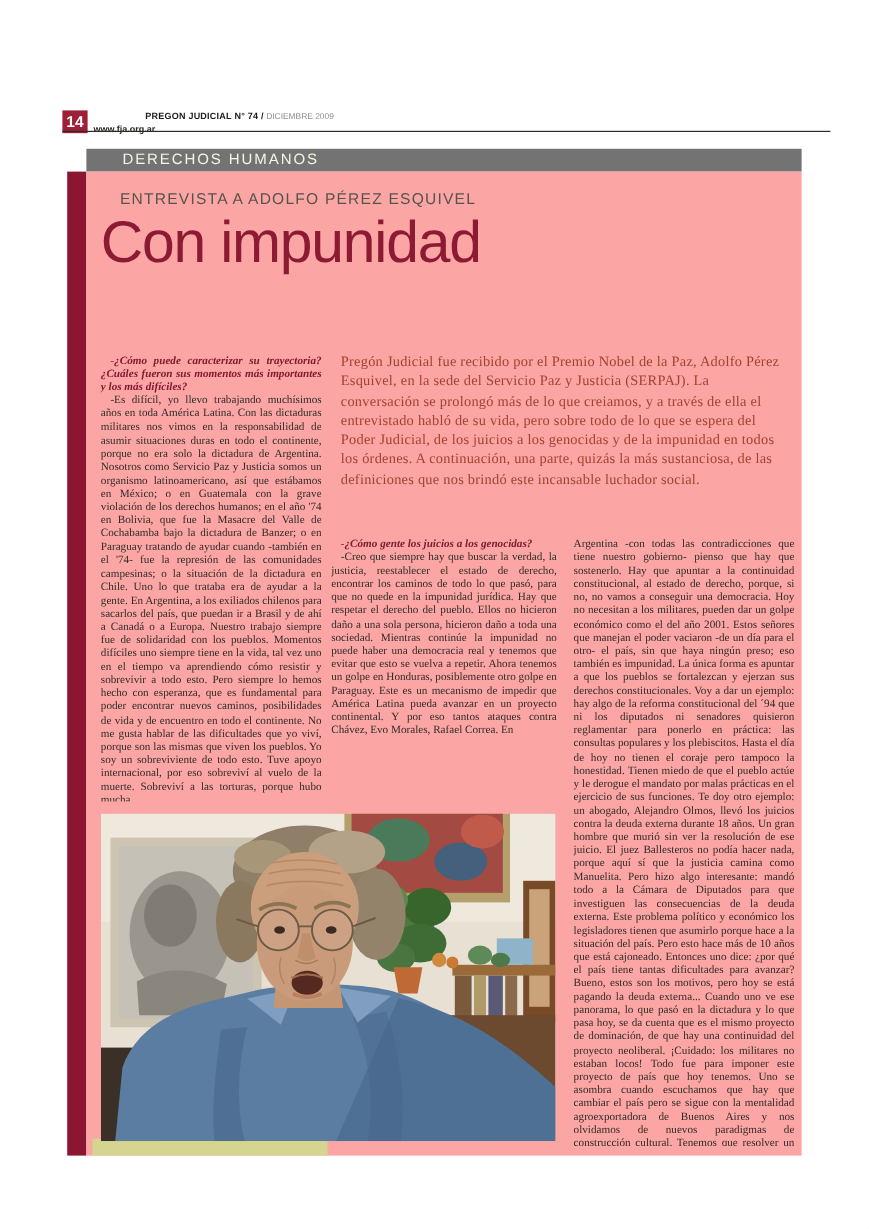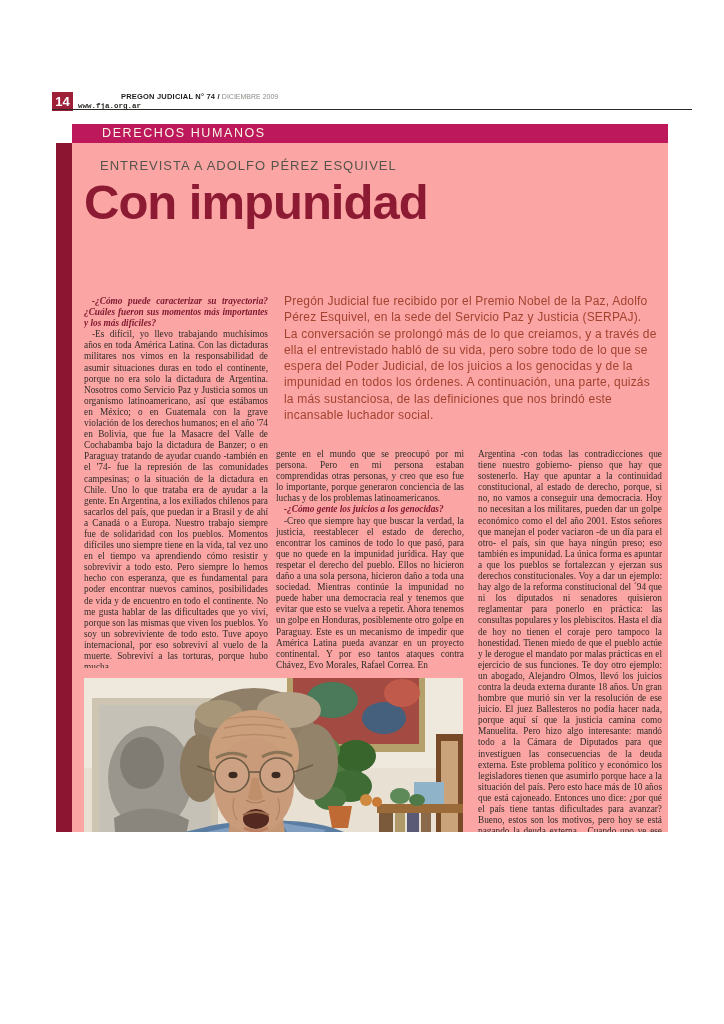--- a/index.html
+++ b/index.html
@@ -1,49 +1,49 @@
 <!DOCTYPE html>
 <html><head>
 <meta charset="utf-8">
 <style>
   html,body{margin:0;padding:0;background:#ffffff;}
-  .page{position:relative;width:724px;height:832px;background:#ffffff;overflow:hidden;
+  .page{position:relative;width:724px;height:1024px;background:#ffffff;overflow:hidden;
         font-family:"Liberation Sans",sans-serif;}
 
   
   .pagenum-box{position:absolute;left:52px;top:92px;width:21px;height:19px;background:#9e2038;
 Color:#fff;font-size:13px;font-weight:bold;text-align:center;line-height:19px;}
   .masthead{position:absolute;left:78px;top:92px;line-height:9.5px;}
   .masthead .row1{font-size:7.5px;color:#1d1b18;}
   .masthead .bold{font-weight:bold;letter-spacing:.2px;padding-left:43px;}
   .masthead .date{color:#8e8c86;font-size:7px;}
-  .masthead .row2{font-size:7.5px;color:#2a2823;font-weight:bold;font-family:Liberation Mono, monospace;}
+  .masthead .row2{font-size:7.5px;color:#2a2823;font-weight:bold;}
   .header-rule{position:absolute;left:52px;top:109px;width:640px;height:0;border-top:1.6px solid #2b2a26;}
 
   
-  .kicker-bar{position:absolute;left:72px;top:124px;width:596px;height:19px;background:#be185d;}
+  .kicker-bar{position:absolute;left:72px;top:124px;width:596px;height:19px;background:#737373;}
   .kicker-bar span{display:block;padding-left:30px;color:#f6f4e4;font-size:12.5px;letter-spacing:1.6px;
                    line-height:19px;}
   .red-bar{position:absolute;left:56px;top:143px;width:16px;height:820px;background:#8c1631;}
   .panel{position:absolute;left:72px;top:143px;width:596px;height:820px;background:#fca5a5;}
 
   
   .overline{position:absolute;left:28px;top:15px;font-size:13px;color:#56544b;letter-spacing:1px;}
-  .headline{position:absolute;left:12px;top:36px;color:#8d1a33;font-weight:bold;
+  .headline{position:absolute;left:12px;top:36px;color:#8d1a33;font-weight:normal;
             font-size:49px;line-height:46px;letter-spacing:-1px;white-space:nowrap;}
 
   
   .bodytext{font-family:Liberation Serif, serif;font-size:9.3px;line-height:11.1px;
             color:#2f2d27;text-align:justify;}
   .bodytext p{margin:0;}
   .bodytext p.indent{text-indent:8px;}
   .q{font-weight:bold;font-style:italic;color:#801b30;}
   .col-left{position:absolute;left:12px;top:153px;width:184px;height:372px;overflow:hidden;}
   .intro{position:absolute;left:212px;top:150px;width:374px;height:150px;overflow:hidden;
-         font-family:Liberation Sans, sans-serif;font-size:12px;line-height:16.3px;
+         font-family:Liberation Serif, serif;font-size:12px;line-height:16.3px;
          color:#a2432f;letter-spacing:.2px;text-align:left;}
   .col-middle{position:absolute;left:204px;top:306px;width:188px;height:224px;overflow:hidden;}
   .col-right{position:absolute;left:406px;top:306px;width:184px;height:506px;overflow:hidden;}
 
   
   .accent-strip{position:absolute;left:5px;top:806px;width:196px;height:14px;background:#d6d590;}
   .photo{position:absolute;left:12px;top:535px;width:379px;height:273px;overflow:hidden;}
   .photo svg{display:block;}
 </style>
 </head>
@@ -76,21 +76,20 @@
     </div>
 
     <div class="col-left bodytext">
       <p class="q indent">-¿Cómo puede caracterizar su trayectoria? ¿Cuáles fueron sus momentos más importantes y los más difíciles?</p>
       <p class="indent">-Es difícil, yo llevo trabajando muchísimos años en toda América Latina. Con las dictaduras militares nos vimos en la responsabilidad de asumir situaciones duras en todo el continente, porque no era solo la dictadura de Argentina. Nosotros como Servicio Paz y Justicia somos un organismo latinoamericano, así que estábamos en México; o en Guatemala con la grave violación de los derechos humanos; en el año '74 en Bolivia, que fue la Masacre del Valle de Cochabamba bajo la dictadura de Banzer; o en Paraguay tratando de ayudar cuando -también en el '74- fue la represión de las comunidades campesinas; o la situación de la dictadura en Chile. Uno lo que trataba era de ayudar a la gente. En Argentina, a los exiliados chilenos para sacarlos del país, que puedan ir a Brasil y de ahí a Canadá o a Europa. Nuestro trabajo siempre fue de solidaridad con los pueblos. Momentos difíciles uno siempre tiene en la vida, tal vez uno en el tiempo va aprendiendo cómo resistir y sobrevivir a todo esto. Pero siempre lo hemos hecho con esperanza, que es fundamental para poder encontrar nuevos caminos, posibilidades de vida y de encuentro en todo el continente. No me gusta hablar de las dificultades que yo viví, porque son las mismas que viven los pueblos. Yo soy un sobreviviente de todo esto. Tuve apoyo internacional, por eso sobreviví al vuelo de la muerte. Sobreviví a las torturas, porque hubo mucha</p>
     </div>
 
     <div class="intro">Pregón Judicial fue recibido por el Premio Nobel de la Paz, Adolfo Pérez Esquivel, en la sede del Servicio Paz y Justicia (SERPAJ). La conversación se prolongó más de lo que creiamos, y a través de ella el entrevistado habló de su vida, pero sobre todo de lo que se espera del Poder Judicial, de los juicios a los genocidas y de la impunidad en todos los órdenes. A continuación, una parte, quizás la más sustanciosa, de las definiciones que nos brindó este incansable luchador social.</div>
 
     <div class="col-middle bodytext">
-      <p>gente en el mundo que se preocupó por mi persona. Pero en mi persona estaban comprendidas otras personas, y creo que eso fue lo importante, porque generaron conciencia de las luchas y de los problemas latinoamericanos.</p>
       <p class="q indent">-¿Cómo gente los juicios a los genocidas?</p>
       <p class="indent">-Creo que siempre hay que buscar la verdad, la justicia, reestablecer el estado de derecho, encontrar los caminos de todo lo que pasó, para que no quede en la impunidad jurídica. Hay que respetar el derecho del pueblo. Ellos no hicieron daño a una sola persona, hicieron daño a toda una sociedad. Mientras continúe la impunidad no puede haber una democracia real y tenemos que evitar que esto se vuelva a repetir. Ahora tenemos un golpe en Honduras, posiblemente otro golpe en Paraguay. Este es un mecanismo de impedir que América Latina pueda avanzar en un proyecto continental. Y por eso tantos ataques contra Chávez, Evo Morales,  Rafael Correa. En</p>
     </div>
 
     <div class="col-right bodytext">
       <p>Argentina -con todas las contradicciones que tiene nuestro gobierno- pienso que hay que sostenerlo. Hay que apuntar a la continuidad constitucional, al estado de derecho, porque, si no, no vamos a conseguir una democracia. Hoy no necesitan a los militares, pueden dar un golpe económico como el del año 2001. Estos señores que manejan el poder vaciaron -de un día para el otro- el país, sin que haya ningún preso; eso también es impunidad. La única forma es apuntar a que los pueblos se fortalezcan y ejerzan sus derechos constitucionales. Voy a dar un ejemplo: hay algo de la reforma constitucional del ´94 que ni los diputados ni senadores quisieron reglamentar para ponerlo en práctica: las consultas populares y los plebiscitos. Hasta el día de hoy no tienen el coraje pero tampoco la honestidad. Tienen miedo de que el pueblo actúe y le derogue el mandato por malas prácticas en el ejercicio de sus funciones. Te doy otro ejemplo: un abogado, Alejandro Olmos, llevó los juicios contra la deuda externa durante 18 años. Un gran hombre que murió sin ver la resolución de ese juicio. El juez Ballesteros no podía hacer nada, porque aquí sí que la justicia camina como Manuelita. Pero hizo algo interesante: mandó todo a la Cámara de Diputados para que investiguen las consecuencias de la deuda externa. Este problema político y económico los legisladores tienen que asumirlo porque hace a la situación del país. Pero esto hace más de 10 años que está cajoneado. Entonces uno dice: ¿por qué el país tiene tantas dificultades para avanzar? Bueno, estos son los motivos, pero hoy se está pagando la deuda externa... Cuando uno ve ese panorama, lo que pasó en la dictadura y lo que pasa hoy, se da cuenta que es el mismo proyecto de dominación, de que hay una continuidad del proyecto neoliberal. ¡Cuidado: los militares no estaban locos! Todo fue para imponer este proyecto de país que hoy tenemos. Uno se asombra cuando escuchamos que hay que cambiar el país pero se sigue con la mentalidad agroexportadora de Buenos Aires y nos olvidamos de nuevos paradigmas de construcción cultural. Tenemos que resolver un nuevo modo de pensamiento cultural.</p>
     </div>
 
     <div class="accent-strip"></div>
 

